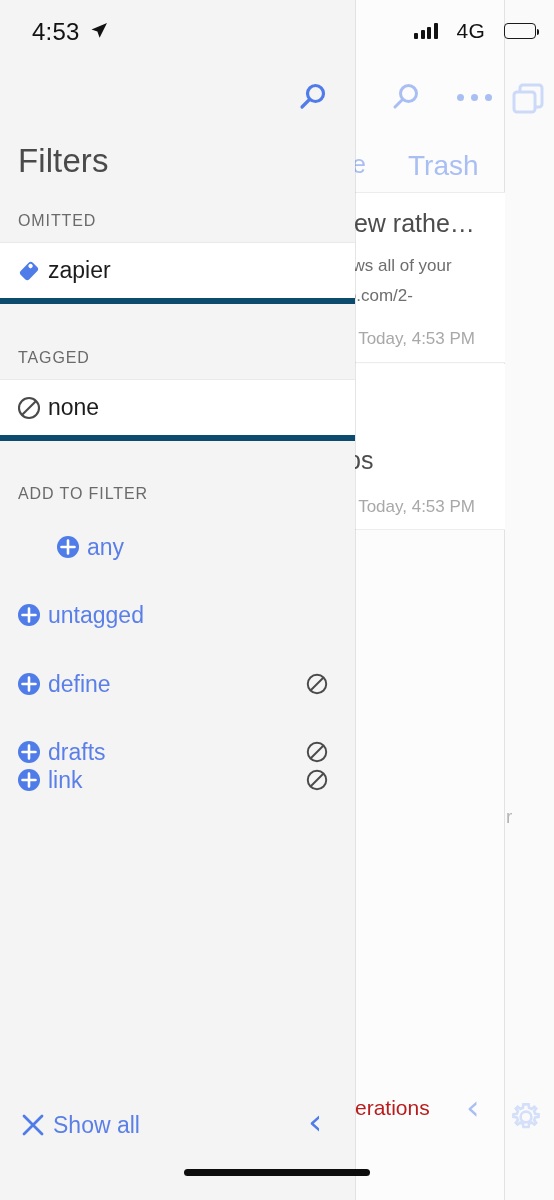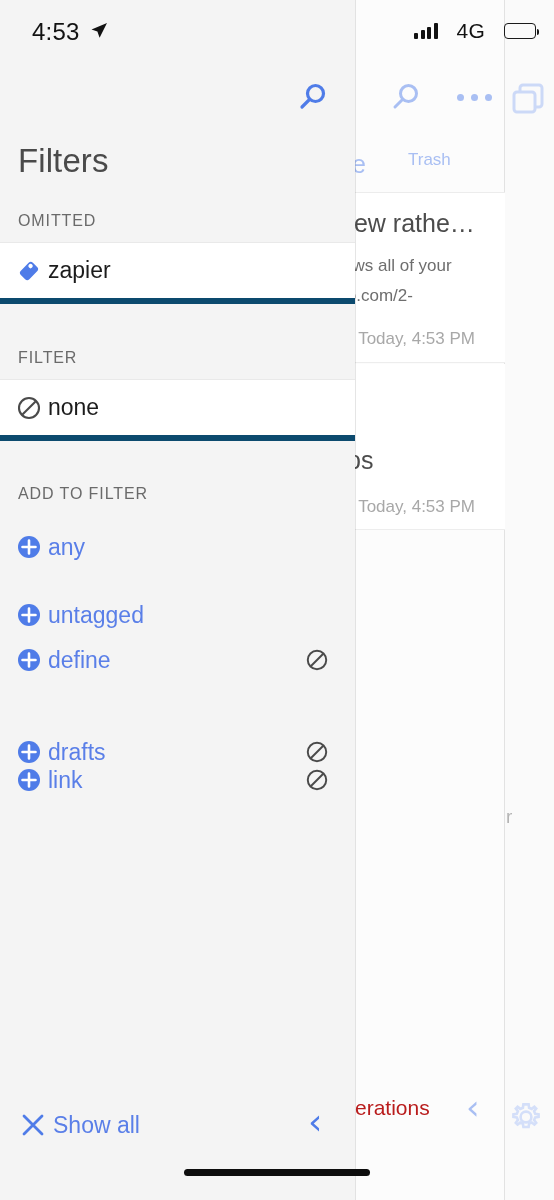--- a/index.html
+++ b/index.html
@@ -88,21 +88,21 @@
     position: absolute;
     left: -3px;
     top: 8px;
     font-size: 25px;
     color: #a9bff3;
   }
   .bg-tab-trash {
     position: absolute;
     left: 53px;
     top: 8px;
-    font-size: 17px;
+    font-size: 28px;
     color: #a9bff3;
   }
   .bg-note {
     position: absolute;
     left: 355px;
     width: 150px;
     background: #ffffff;
     box-sizing: border-box;
     border-bottom: 1px solid #ededed;
   }
@@ -436,55 +436,55 @@
         <svg width="26" height="26" viewBox="0 0 26 26">
           <g transform="rotate(-45 13 13)">
             <rect x="4.5" y="7" width="17" height="12" rx="3" fill="#4f7ce8"></rect>
             <circle cx="17.6" cy="10.6" r="2.2" fill="#ffffff"></circle>
           </g>
         </svg>
       </span>
       <span class="row-label">zapier</span>
     </div>
 
-    <div class="section-label" style="top:349px;">FILTER</div>
+    <div class="section-label" style="top:349px;">TAGGED</div>
 
     <div class="row row-white" style="top:379px; height:62px;">
       <span class="row-icon">
         <svg width="26" height="26" viewBox="0 0 26 26">
           <circle cx="13" cy="13" r="10" fill="none" stroke="#4a4a4a" stroke-width="2.1"></circle>
           <line x1="6.2" y1="19.8" x2="19.8" y2="6.2" stroke="#4a4a4a" stroke-width="2.1"></line>
         </svg>
       </span>
       <span class="row-label">none</span>
     </div>
 
     <div class="section-label" style="top:485px;">ADD TO FILTER</div>
 
-    <div class="row" style="top:523px; height:48px;">
+    <div class="row" style="top:523px; height:48px;margin-left:39px;">
       <span class="row-icon">
         <svg width="26" height="26" viewBox="0 0 26 26">
           <circle cx="13" cy="13" r="11" fill="#4f7ce8"></circle>
           <path d="M13 6.5 V19.5 M6.5 13 H19.5" stroke="#ffffff" stroke-width="2.6" stroke-linecap="round"></path>
         </svg>
       </span>
       <span class="row-label-blue">any</span>
     </div>
 
     <div class="row" style="top:591px; height:48px;">
       <span class="row-icon">
         <svg width="26" height="26" viewBox="0 0 26 26">
           <circle cx="13" cy="13" r="11" fill="#4f7ce8"></circle>
           <path d="M13 6.5 V19.5 M6.5 13 H19.5" stroke="#ffffff" stroke-width="2.6" stroke-linecap="round"></path>
         </svg>
       </span>
       <span class="row-label-blue">untagged</span>
     </div>
 
-    <div class="row" style="top:636px; height:48px;padding-left:35px;">
+    <div class="row" style="top:660px; height:48px;padding-left:35px;">
       <span class="row-icon">
         <svg width="26" height="26" viewBox="0 0 26 26">
           <circle cx="13" cy="13" r="11" fill="#4f7ce8"></circle>
           <path d="M13 6.5 V19.5 M6.5 13 H19.5" stroke="#ffffff" stroke-width="2.6" stroke-linecap="round"></path>
         </svg>
       </span>
       <span class="row-label-blue">define</span>
       <span class="row-omit">
         <svg width="24" height="24" viewBox="0 0 26 26">
           <circle cx="13" cy="13" r="10" fill="none" stroke="#4a4a4a" stroke-width="2.1"></circle>

